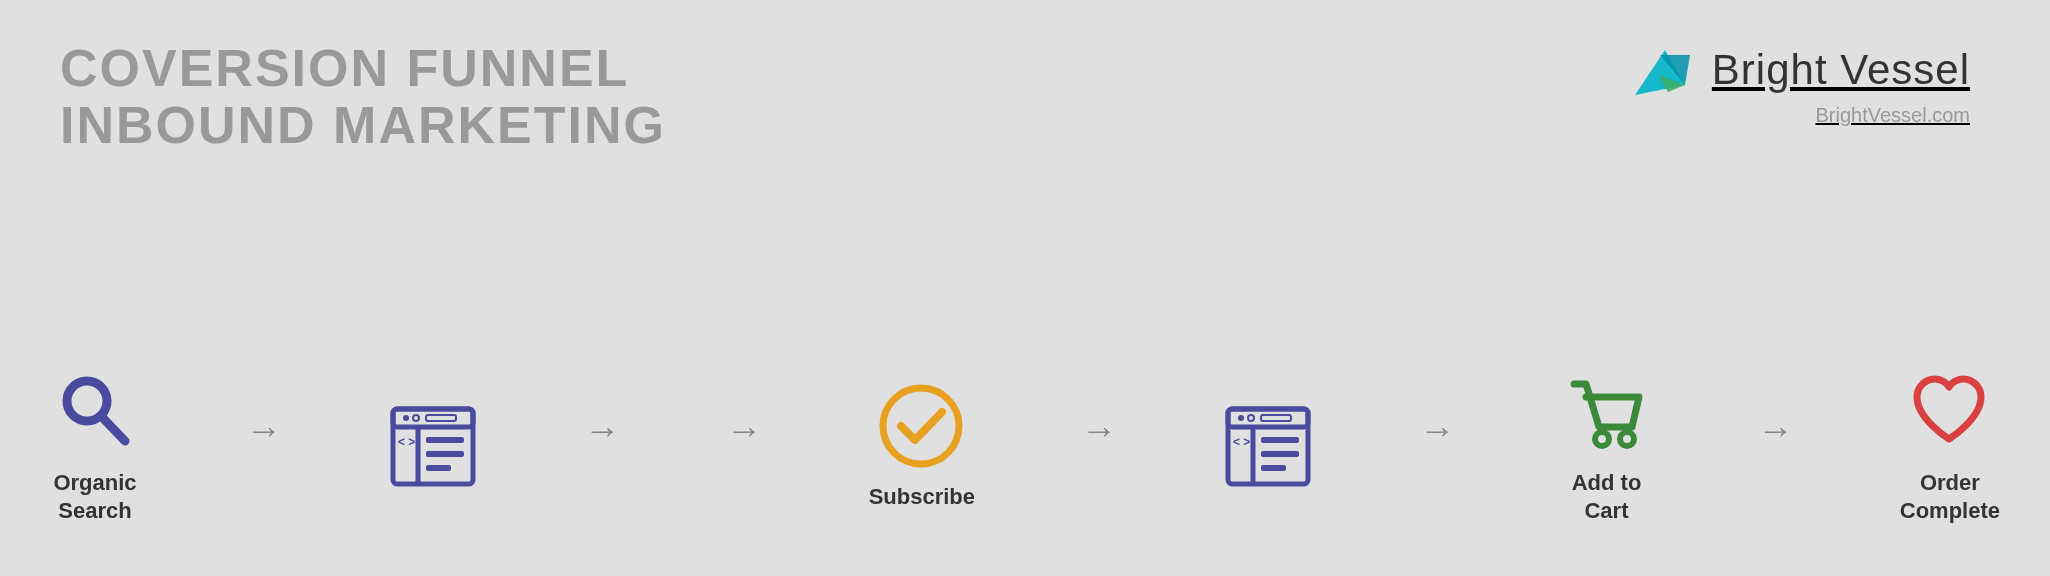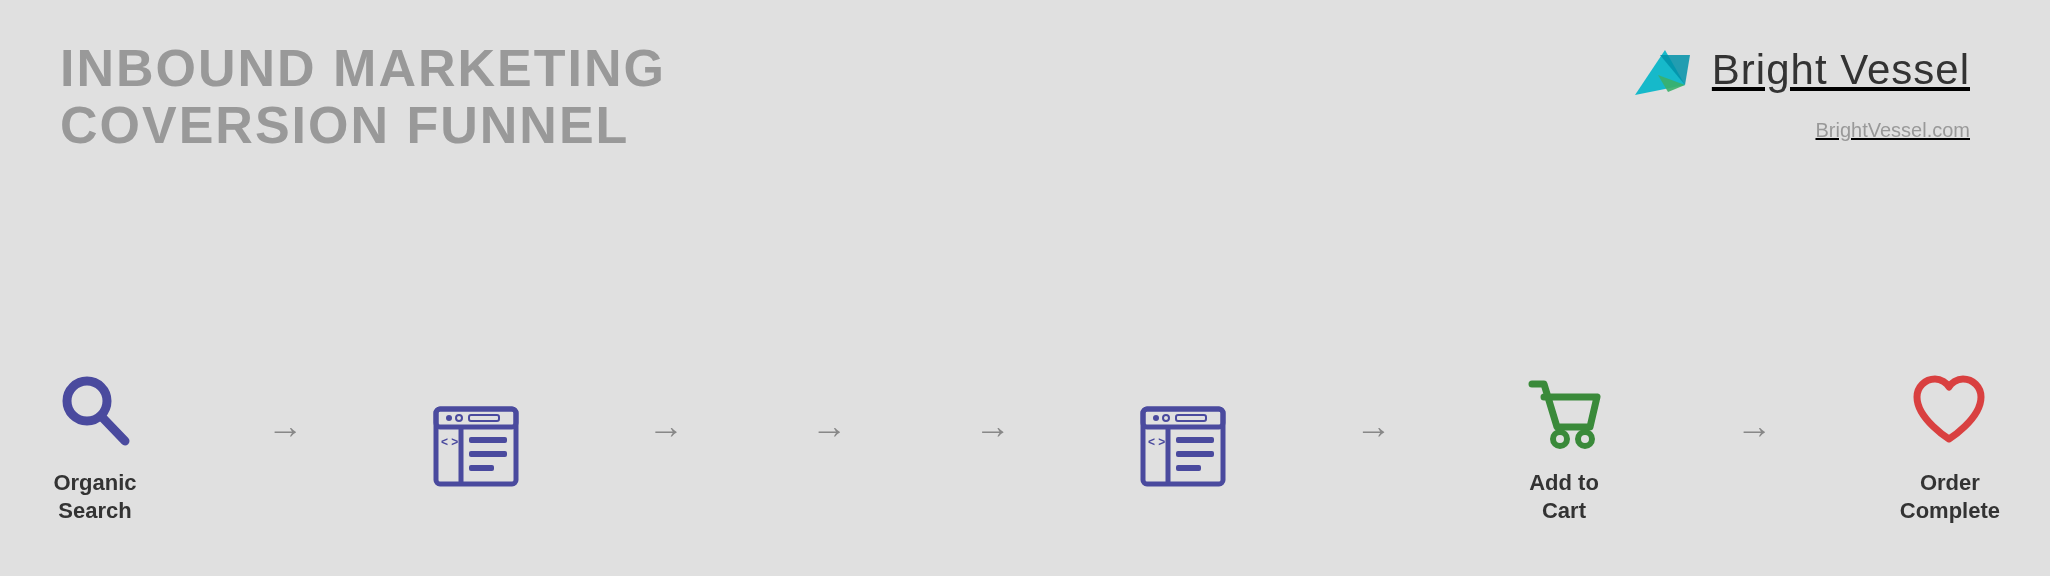--- a/index.html
+++ b/index.html
@@ -50,21 +50,21 @@
     }
     .logo-name {
       font-size: 42px;
       font-weight: 400;
       color: #333;
       letter-spacing: 1px;
     }
     .logo-url {
       font-size: 20px;
       color: #999;
-      margin-top: 19px;
+      margin-top: 4px;
     }
     .funnel-row {
       position: absolute;
       bottom: 50px;
       left: 50px;
       right: 50px;
       display: flex;
       align-items: center;
       justify-content: space-between;
     }
@@ -94,22 +94,22 @@
       margin-bottom: 40px;
       flex-shrink: 0;
     }
   </style>
 </head>
 <body>
 
 <div class="container">
 
   <div class="title-block">
+    <div class="title-text">COVERSION FUNNEL</div>
     <div class="title-text">INBOUND MARKETING</div>
-    <div class="title-text">COVERSION FUNNEL</div>
   </div>
 
   <div class="logo-block">
     <div class="logo-row">
       <svg class="logo-icon" viewBox="0 0 70 60">
 
         <polygon points="5,55 35,10 55,45" fill="#00b5c8" opacity="0.9"></polygon>
 
         <polygon points="30,15 60,15 55,45" fill="#0090a8" opacity="0.85"></polygon>
 
@@ -155,20 +155,29 @@
           <rect x="38" y="11" width="30" height="6" rx="2" fill="none" stroke="#4a4a9e" stroke-width="2"></rect>
         </svg>
       </div>
     </div>
 
     <div class="arrow">→</div>
 
 
     <div class="arrow">→</div>
 
+    <div class="funnel-item">
+      <div class="funnel-icon">
+        <svg width="85" height="85" viewBox="0 0 85 85">
+          <circle cx="42" cy="42" r="38" fill="none" stroke="#e8a020" stroke-width="7"></circle>
+          <polyline points="22,42 36,56 63,28" fill="none" stroke="#e8a020" stroke-width="8" stroke-linecap="round" stroke-linejoin="round"></polyline>
+        </svg>
+      </div>
+      <div class="funnel-label">Subscribe</div>
+    </div>
 
     <div class="arrow">→</div>
 
     <div class="funnel-item">
       <div class="funnel-icon">
         <svg width="90" height="85" viewBox="0 0 90 85">
           <rect x="5" y="5" width="80" height="75" rx="4" fill="none" stroke="#4a4a9e" stroke-width="5"></rect>
           <rect x="5" y="5" width="80" height="18" rx="4" fill="none" stroke="#4a4a9e" stroke-width="5"></rect>
           <line x1="30" y1="23" x2="30" y2="80" stroke="#4a4a9e" stroke-width="5"></line>
           <text x="10" y="42" font-size="12" fill="#4a4a9e" font-weight="bold">&lt; &gt;</text>

